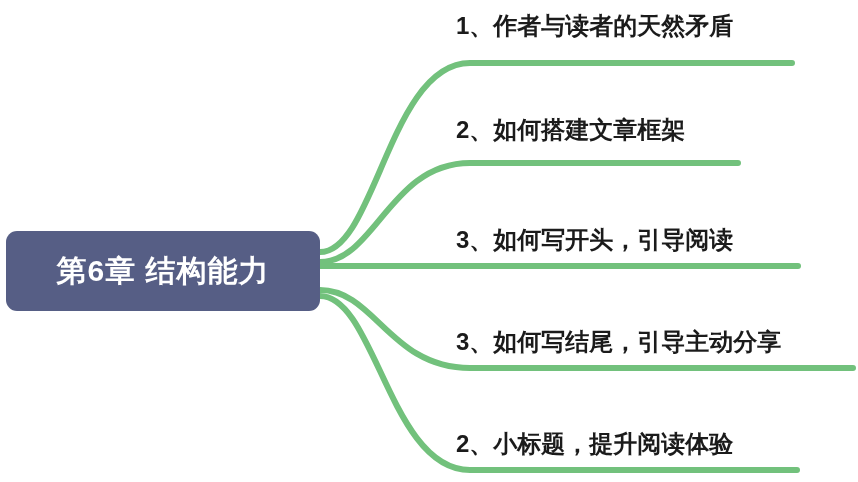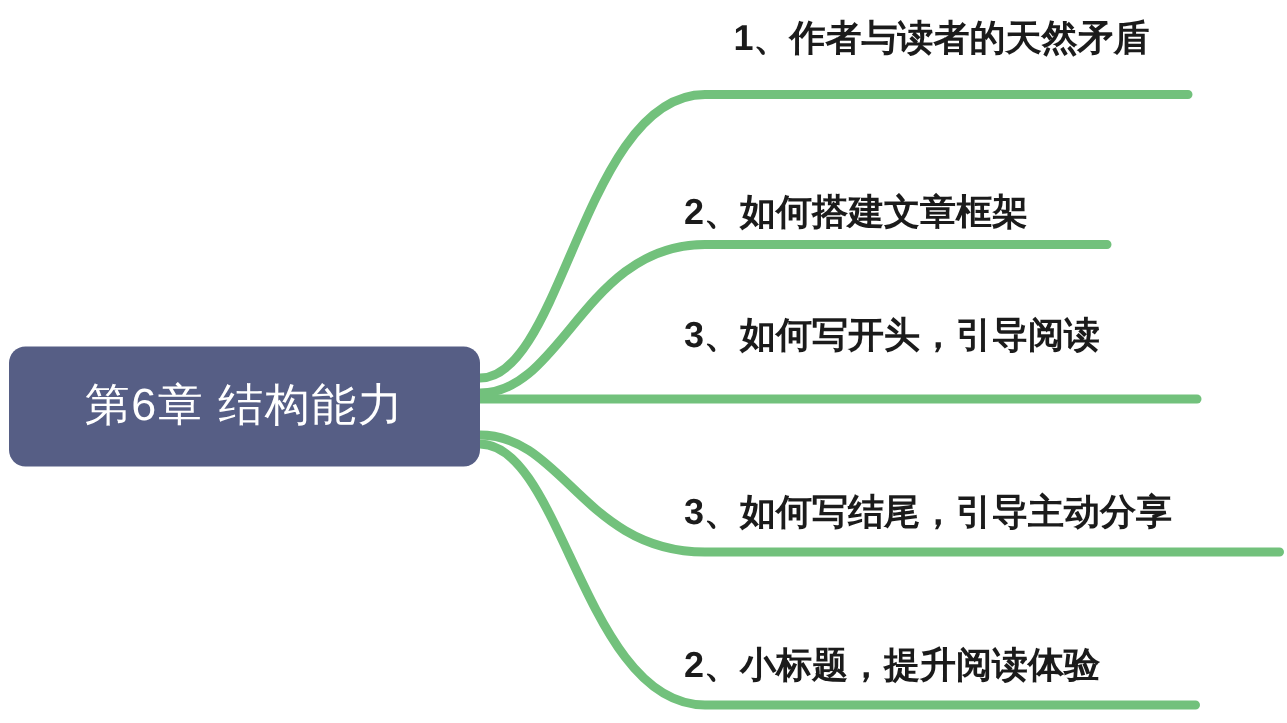--- a/index.html
+++ b/index.html
@@ -34,21 +34,21 @@
     border-radius: 11px;
     background: #565E85;
     display: flex;
     align-items: center;
     justify-content: center;
     box-sizing: border-box;
   }
   .root-node-label {
     color: #ffffff;
     font-size: 30px;
-    font-weight: normal;
+    font-weight: bold;
     letter-spacing: 1px;
     white-space: nowrap;
     line-height: 1;
   }
   
   .leaf-label {
     position: absolute;
     color: #1b1b1b;
     font-size: 24px;
     font-weight: bold;
@@ -67,20 +67,20 @@
       <path d="M 320 266 C 375 266, 390 266, 470 266 L 798 266" fill="none" stroke="#72C17C" stroke-width="6" stroke-linecap="round"></path>
       <path d="M 320 290 C 375 290, 390 368, 470 368 L 853 368" fill="none" stroke="#72C17C" stroke-width="6" stroke-linecap="round"></path>
       <path d="M 320 296 C 375 296, 390 470, 470 470 L 797 470" fill="none" stroke="#72C17C" stroke-width="6" stroke-linecap="round"></path>
     </svg>
 
   <div class="root-node">
     <span class="root-node-label">第6章 结构能力</span>
   </div>
 
   <div id="leaf-labels">
-      <div class="leaf-label" style="left: 456px; top: 14px; margin-left: 33px;">1、作者与读者的天然矛盾</div>
-      <div class="leaf-label" style="left: 456px; top: 130px; text-align: center;">2、如何搭建文章框架</div>
-      <div class="leaf-label" style="left: 456px; top: 212px;">3、如何写开头，引导阅读</div>
+      <div class="leaf-label" style="left: 456px; top: 14px;">1、作者与读者的天然矛盾</div>
+      <div class="leaf-label" style="left: 456px; top: 118px; text-align: center;">2、如何搭建文章框架</div>
+      <div class="leaf-label" style="left: 456px; top: 228px;">3、如何写开头，引导阅读</div>
       <div class="leaf-label" style="left: 456px; top: 330px;">3、如何写结尾，引导主动分享</div>
       <div class="leaf-label" style="left: 456px; top: 432px;">2、小标题，提升阅读体验</div>
     </div>
 
 </div>
 
 </body></html>

